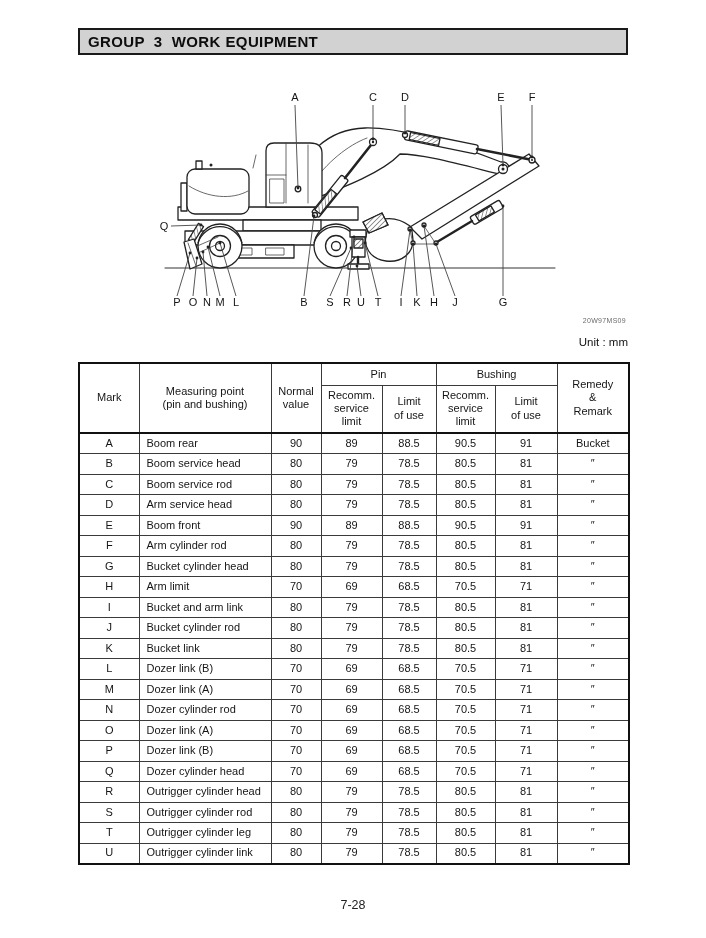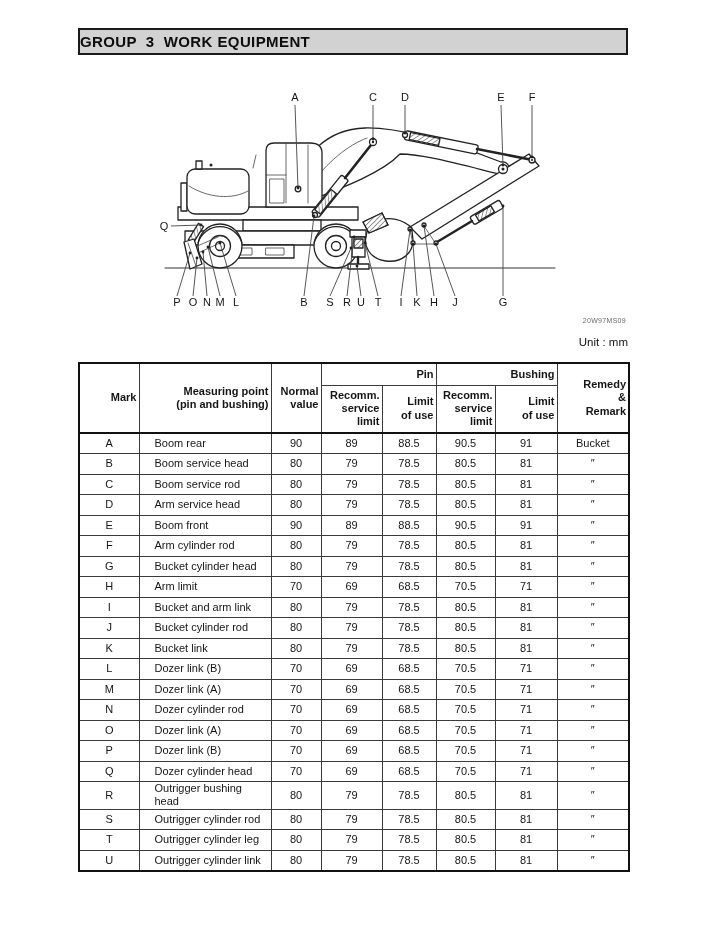--- a/index.html
+++ b/index.html
@@ -3,43 +3,43 @@
 <meta charset="utf-8">
 <style>
   html,body{margin:0;padding:0;background:#ffffff;}
   .page{
     position:relative;width:706px;height:938px;background:#fff;overflow:hidden;
     font-family:"Liberation Sans","DejaVu Sans",sans-serif;color:#1a1a1a;
   }
   .title-bar{
     position:absolute;left:78px;top:28px;width:550px;height:27px;
     background:#d2d2d2;border:2px solid #1a1a1a;box-sizing:border-box;
-    display:flex;align-items:center;
+    display:flex;align-items:center;padding-left:8px;
     font-weight:bold;font-size:15px;letter-spacing:.4px;white-space:pre;color:#0d0d0d;
   }
   .diagram-wrap{position:absolute;left:60px;top:85px;width:500px;height:235px;}
   .figure-code{position:absolute;right:80px;top:317px;font-size:7px;color:#6b6b6b;letter-spacing:.3px;}
   .unit-label{position:absolute;right:78px;top:336px;font-size:11.5px;color:#111;text-align:center;}
   table.wear{
     position:absolute;left:78px;top:362px;width:550px;
     border-collapse:collapse;table-layout:fixed;
     border:2px solid #111;
     font-size:11px;color:#151515;
   }
   table.wear th,table.wear td{
     border:1px solid #3a3a3a;text-align:center;vertical-align:middle;
     padding:0 2px;box-sizing:border-box;line-height:1.22;
   }
-  table.wear thead th{font-weight:bold;white-space:pre-line;text-align:right;}
+  table.wear thead th{font-weight:normal;white-space:pre-line;}
   table.wear thead tr.h1 th{height:22px;}
   table.wear thead tr.h2 th{height:48px;}
   table.wear thead tr.h2 th{border-bottom:2px solid #111;}
   table.wear th[rowspan]{border-bottom:2px solid #111;}
   table.wear tbody td{height:20.5px;}
-  table.wear tbody td.tl{text-align:left;padding-left:15px;}
+  table.wear tbody td.tl{text-align:left;padding-left:7px;}
   .page-number{position:absolute;left:0;top:898px;width:706px;text-align:center;font-size:12.5px;color:#222;}
   
   .art{fill:none;stroke:#222;stroke-width:1.3;stroke-linejoin:round;stroke-linecap:round;}
   .thin{stroke-width:.8;stroke:#444;}
   .leader{stroke:#444;stroke-width:.9;}
   .callout{font-family:"Liberation Sans","DejaVu Sans",sans-serif;font-size:11px;fill:#141414;stroke:none;}
   .pin-dot{fill:#222;stroke:none;}
 </style>
 </head>
 <body>
@@ -437,21 +437,21 @@
           <td class="tl">Dozer cylinder head</td>
           <td>70</td>
           <td>69</td>
           <td>68.5</td>
           <td>70.5</td>
           <td>71</td>
           <td>″</td>
         </tr>
         <tr>
           <td>R</td>
-          <td class="tl">Outrigger bushing head</td>
+          <td class="tl">Outrigger cylinder head</td>
           <td>80</td>
           <td>79</td>
           <td>78.5</td>
           <td>80.5</td>
           <td>81</td>
           <td>″</td>
         </tr>
         <tr>
           <td>S</td>
           <td class="tl">Outrigger cylinder rod</td>
@@ -478,13 +478,14 @@
           <td>80</td>
           <td>79</td>
           <td>78.5</td>
           <td>80.5</td>
           <td>81</td>
           <td>″</td>
         </tr>
       </tbody>
   </table>
 
+  <div class="page-number">7-28</div>
 </div>
 
 </body></html>

